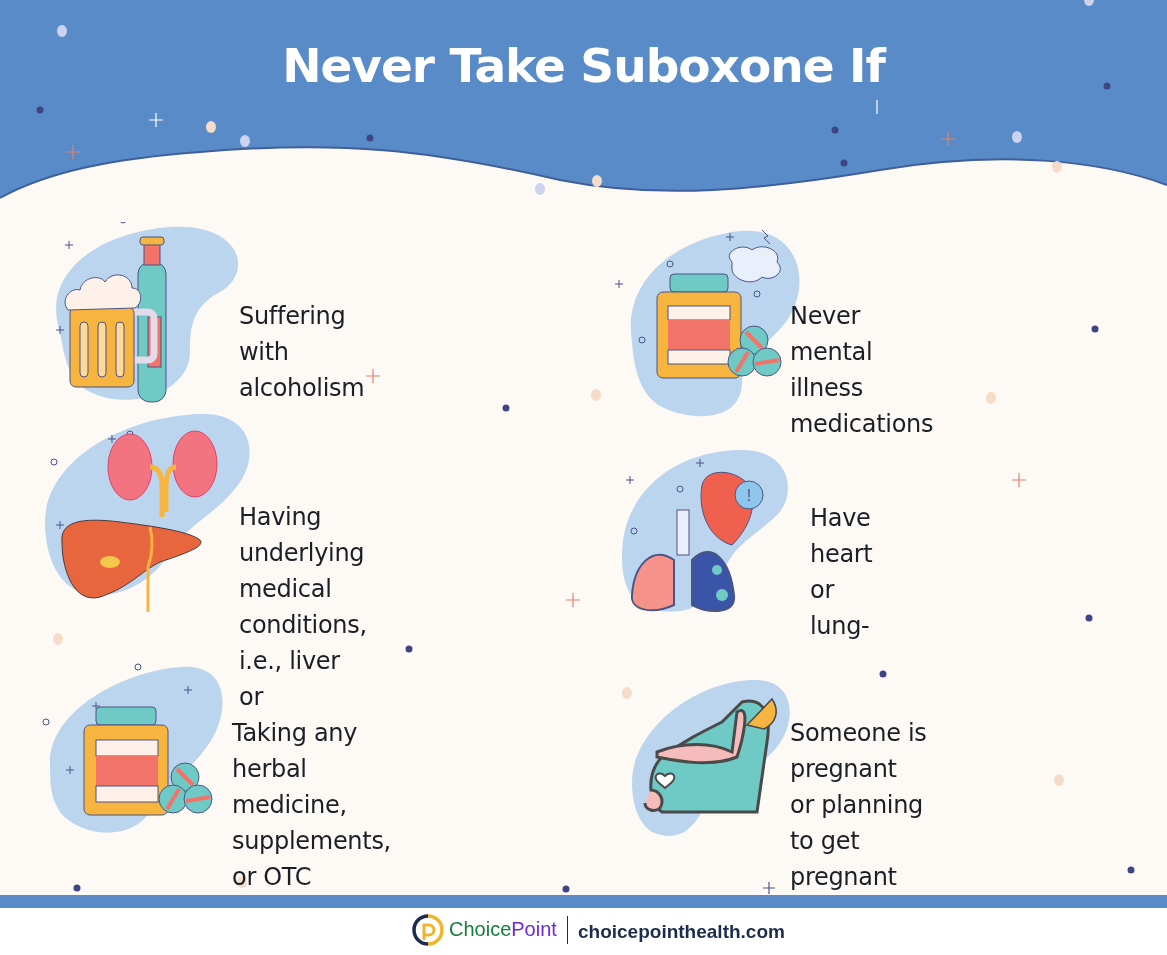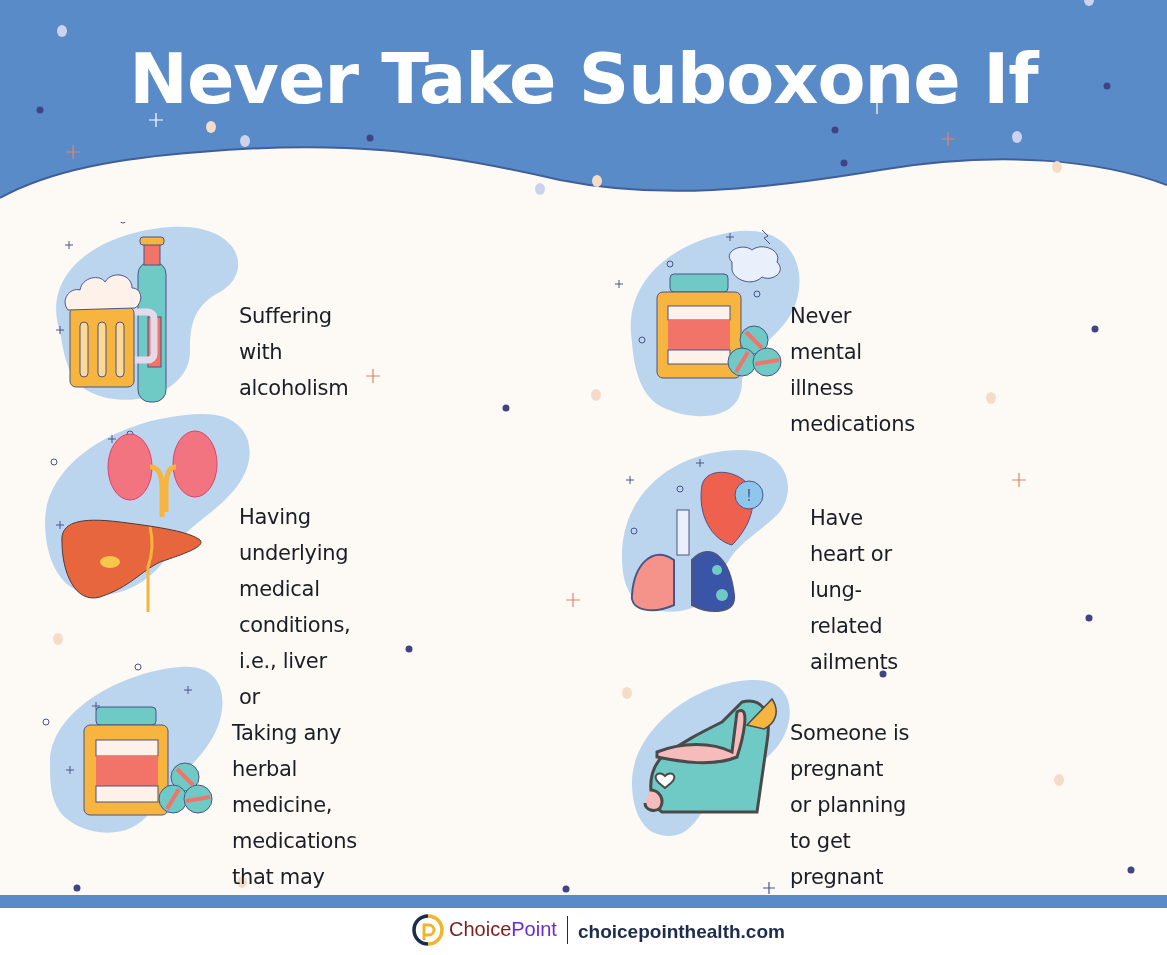--- a/index.html
+++ b/index.html
@@ -1,28 +1,28 @@
 <!DOCTYPE html>
 <html><head>
 <meta charset="utf-8">
 <style>
   html,body{margin:0;padding:0;}
   body{width:1167px;height:955px;position:relative;overflow:hidden;background:#fdf9f5;font-family:"Liberation Sans",sans-serif;}
   .header{position:absolute;left:0;top:0;width:1167px;height:200px;}
   .header svg{position:absolute;left:0;top:0;}
-  .title{position:absolute;left:0;top:38px;width:1167px;text-align:center;color:#fff;font-weight:bold;font-size:70px;letter-spacing:-1px;font-family:"DejaVu Sans",sans-serif;}
+  .title{position:absolute;left:0;top:38px;width:1167px;text-align:center;color:#fff;font-weight:bold;font-size:47px;letter-spacing:-1px;font-family:"DejaVu Sans",sans-serif;}
   .deco{position:absolute;left:0;top:0;width:1167px;height:955px;pointer-events:none;}
   .item{position:absolute;}
   .item .icon{position:absolute;}
-  .item .text{position:absolute;color:#1a1f26;font-size:21px;line-height:36px;font-family:"DejaVu Sans",sans-serif;letter-spacing:-0.3px;}
+  .item .text{position:absolute;color:#1a1f26;font-size:24px;line-height:36px;font-family:"DejaVu Sans",sans-serif;letter-spacing:-0.3px;}
   .footer-band{position:absolute;left:0;top:895px;width:1167px;height:13px;background:#5a8bc9;}
   .footer{position:absolute;left:0;top:908px;width:1167px;height:47px;background:#fff;}
   .logo{position:absolute;left:412px;top:913px;width:32px;height:34px;}
   .brand{position:absolute;left:449px;top:918px;font-size:20px;font-family:"Liberation Sans",sans-serif;}
-  .brand .c{color:#7f1d1d;}
+  .brand .c{color:#15803d;}
   .brand .p{color:#6d28d9;}
   .sep{position:absolute;left:567px;top:916px;width:1px;height:28px;background:#1d2c4c;}
   .site{position:absolute;left:578px;top:921px;font-size:19px;color:#1d2c4c;font-weight:bold;font-family:"Liberation Sans",sans-serif;}
 </style>
 </head>
 <body>
 
 <div class="header">
   <svg width="1167" height="200" viewBox="0 0 1167 200">
     <path d="M0 0 H1167 V185 C1100 160 1000 150 880 170 C760 190 660 200 560 180 C430 150 340 140 200 152 C120 158 50 170 0 198 Z" fill="#5a8bc9"></path>
@@ -184,21 +184,20 @@
     <rect x="65" y="65" width="12" height="45" fill="#eaf0fb" stroke="#4b5585"></rect>
     <path d="M62 115 C40 100 22 120 20 150 C18 165 40 170 62 160 Z" fill="#f5928a" stroke="#4b5585" stroke-width="2"></path>
     <path d="M80 115 C100 95 118 115 122 150 C124 168 100 170 80 160 Z" fill="#3a55a8" stroke="#4b5585" stroke-width="2"></path>
     <g fill="#6fcac6">
         <circle cx="105" cy="125" r="5"></circle>
         <circle cx="110" cy="150" r="6"></circle>
       </g>
   </svg>
   <div class="text" style="left:810px;top:500px">
     <div>Have heart or lung-</div>
-    <div>related ailments</div>
   </div>
 </div>
 
 <div class="item">
   <svg class="icon" style="left:40px;top:662px" width="200" height="195" viewBox="0 0 200 195">
     <path d="M10 100 C10 50 80 10 140 5 C190 0 190 50 170 80 C150 110 130 120 110 150 C90 180 40 175 20 150 C10 135 10 120 10 100Z" fill="#bcd5ef"></path>
     <g fill="none" stroke="#4b5585" stroke-width="1">
         <path d="M144 28h8M148 24v8"></path>
         <path d="M26 108h8M30 104v8"></path>
         <path d="M52 44h8M56 40v8"></path>
@@ -216,20 +215,21 @@
         <circle cx="158" cy="137" r="14"></circle>
       </g>
     <g stroke="#f27469" stroke-width="4">
         <path d="M137 107 l16 16"></path>
         <path d="M127 147 l12 -20"></path>
         <path d="M146 139 l24 -4"></path>
       </g>
   </svg>
   <div class="text" style="left:232px;top:715px">
     <div>Taking any herbal medicine,</div>
+    <div>supplements, or OTC</div>
     <div>medications that may</div>
 
   </div>
 </div>
 
 <div class="item">
   <svg class="icon" style="left:612px;top:672px" width="200" height="200" viewBox="0 0 200 200">
     <path d="M20 110 C20 60 80 10 140 8 C185 6 185 50 165 75 C145 100 110 110 90 140 C75 165 60 168 40 160 C25 150 20 130 20 110Z" fill="#bcd5ef"></path>
     <path d="M130 30 C150 25 160 40 155 70 l-10 70 H50 C35 130 35 100 50 85 C70 70 90 60 110 50 Z" fill="#6fcac6" stroke="#4a4a4a" stroke-width="3"></path>
     <path d="M45 80 C70 70 100 70 120 80 l5 -40 C140 30 130 70 125 85 C100 95 70 90 45 85 Z" fill="#f6bcbc" stroke="#4a4a4a" stroke-width="3"></path>

